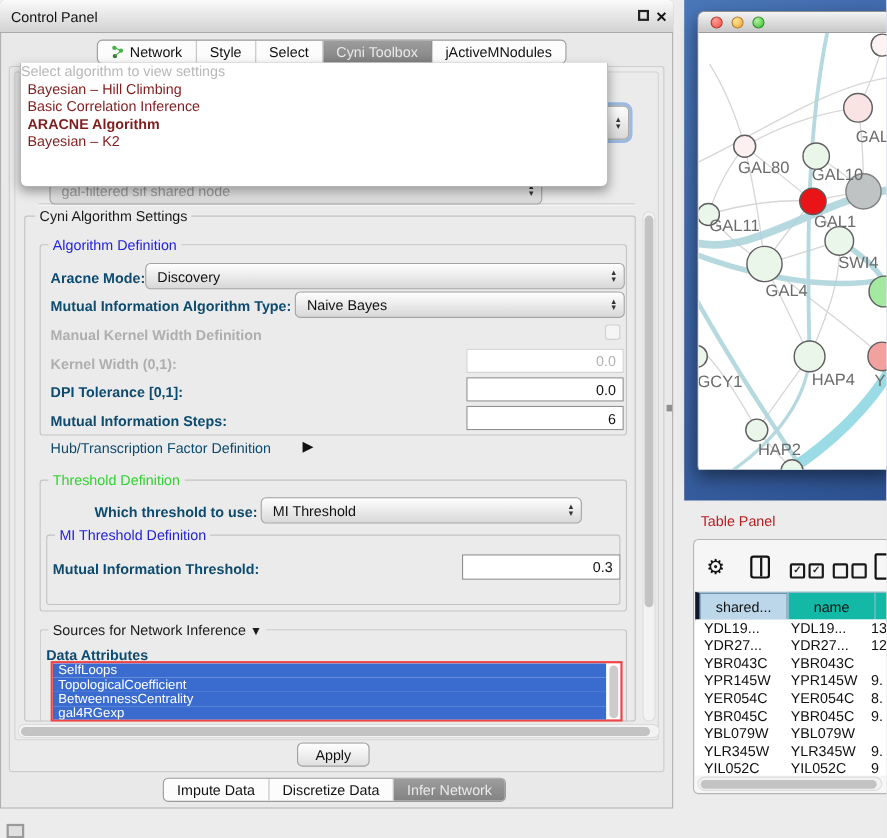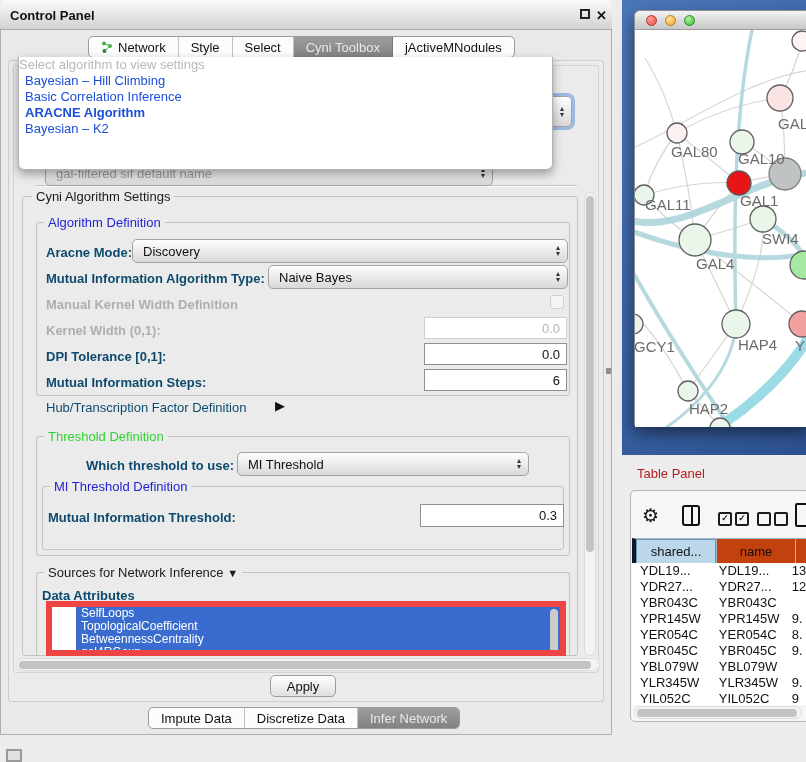--- a/index.html
+++ b/index.html
@@ -1,21 +1,21 @@
 <!DOCTYPE html>
 <html><head>
 <meta charset="utf-8">
 <style>
   html,body{margin:0;padding:0;background:#ececec;font-family:"Liberation Sans",sans-serif;}
   #stage{position:relative;width:806px;height:762px;overflow:hidden;background:#ececec;}
   .abs{position:absolute;box-sizing:border-box;}
   
   .cp-win{background:#e9e9e9;border:1px solid #b0b0b0;border-radius:4px 4px 0 0;}
   .cp-titlebar{background:linear-gradient(#fafafa,#d2d2d2);border-bottom:1px solid #aaa;border-radius:4px 4px 0 0;}
-  .cp-title{font-size:13px;color:#111;font-weight:bold;}
+  .cp-title{font-size:13px;color:#111;}
   .float-ico{width:10px;height:10px;border:2px solid #222;}
   .close-ico{font-size:13px;font-weight:bold;color:#111;line-height:13px;}
   
   .seg{display:flex;height:22px;border:1px solid #9b9b9b;border-radius:5px;background:#fcfcfc;overflow:hidden;font-size:13px;}
   .seg .item{display:flex;align-items:center;gap:5px;padding:0 12px;border-right:1px solid #c2c2c2;color:#111;white-space:nowrap;}
   .seg .item:last-child{border-right:none;}
   .seg .item.sel{background:linear-gradient(#9d9d9d,#828282);color:#e9e9e9;border-right-color:#787878;}
   
   .panel{background:#ebebeb;border:1px solid #cdcdcd;border-radius:3px;}
   .groupbox{border:1px solid #c3c3c3;border-radius:3px;background:transparent;}
@@ -28,43 +28,43 @@
   .combo{border:1px solid #a3a3a3;border-radius:5px;background:linear-gradient(#fefefe,#d8d8d8);display:flex;align-items:center;font-size:13px;color:#111;padding:0 22px 0 10px;}
   .combo .spin{position:absolute;right:7px;top:50%;transform:translateY(-50%);font-size:8px;line-height:6px;color:#333;text-align:center;}
   .combo.focusring{box-shadow:0 0 0 3px rgba(110,160,225,.65);}
   .combo .val.ghost{color:#9c9c9c;}
   
   .field{border:1px solid #8f8f8f;background:#fff;font-size:13px;color:#111;display:flex;align-items:center;justify-content:flex-end;padding:0 6px;}
   .field.dis{border-color:#cfcfcf;color:#b4b4b4;}
   .checkbox{border:1px solid #cfcfcf;border-radius:3px;background:#f5f5f5;}
   
   .popup{background:#fff;border:1px solid #b2b2b2;border-top:none;border-radius:0 0 6px 6px;box-shadow:0 4px 10px rgba(0,0,0,.35);}
-  .prow{height:16px;line-height:16px;font-size:13px;color:#1d4ed8;padding-left:6px;white-space:nowrap;}
+  .prow{height:16px;line-height:16px;font-size:13px;color:#7f1d1d;padding-left:6px;white-space:nowrap;}
   .prow.prompt{color:#b8b8b8;text-align:left;padding-left:0;}
   .prow.bold{font-weight:bold;}
   
-  .attrlist{background:#ffffff;border:6px solid #ef4444;overflow:hidden;padding-left:24px;}
+  .attrlist{background:#ffffff;border:2px solid #ef4444;overflow:hidden;}
   .attr{height:13px;line-height:13px;font-size:12px;color:#fff;background:#3a6cd0;padding-left:5px;white-space:nowrap;}
   
   .sbtrack{background:#f3f3f3;border:1px solid #dcdcdc;border-radius:7px;}
   .sbthumb{position:absolute;background:#c3c3c3;border-radius:6px;}
   
   .btn{border:1px solid #9e9e9e;border-radius:5px;background:linear-gradient(#ffffff,#dfdfdf);font-size:13px;color:#111;display:flex;align-items:center;justify-content:center;}
   
   .etch{border-top:1px solid #c0c0c0;border-bottom:1px solid #fafafa;}
   
   .netbg{background:linear-gradient(135deg,#4a77ba,#2d5190);}
   .netwin{border:1px solid #8f8f8f;border-radius:6px 6px 0 0;box-shadow:0 8px 16px rgba(0,0,0,.5);background:#fff;}
   .nettitle{background:linear-gradient(#f3f3f3,#c7c7c7);border-bottom:1px solid #9c9c9c;border-radius:6px 6px 0 0;}
   .light{width:9px;height:9px;border-radius:50%;position:absolute;top:4px;}
   
   .tp-title{font-size:13px;color:#b91c1c;}
   .tp-panel{background:#f6f6f6;border:1px solid #b5b5b5;border-radius:5px;}
   .thead{display:flex;font-size:13px;color:#111;}
-  .th{background:#c2410c;border:1px solid #9db9cb;border-left:none;display:flex;align-items:center;justify-content:center;height:25px;}
+  .th{background:#14b8a6;border:1px solid #9db9cb;border-left:none;display:flex;align-items:center;justify-content:center;height:25px;}
   .th.first{border-left:4px solid #0f172a;}
   .th.selcell{background:#bcd7e9;box-shadow:inset 0 0 0 1px #6f94ad;}
   .trow{display:flex;font-size:13px;color:#111;height:16px;line-height:16px;}
   .td{white-space:nowrap;overflow:hidden;}
   .ticon{color:#141414;}
   .cbx{width:10px;height:10px;border:2px solid #1a1a1a;border-radius:2px;display:inline-block;font-size:9px;line-height:9px;font-weight:bold;color:#1a1a1a;text-align:center;}
   .spl-ico{width:18px;height:21px;border:2px solid #111;border-radius:3px;position:relative;}
   .spl-ico:after{content:"";position:absolute;left:50%;top:0;bottom:0;width:2px;background:#111;}
   .doc-ico{width:16px;height:24px;border:2px solid #111;border-radius:2px 6px 2px 2px;}
   svg text{font-family:"Liberation Sans",sans-serif;}
@@ -108,21 +108,21 @@
   </div>
 
   <div class="abs panel" style="left:8px;top:60px;width:596px;height:642px;"></div>
   <div class="abs" style="left:13px;top:65px;width:586px;height:608px;border:1px solid #d4d4d4;border-radius:3px;"></div>
 
   <div class="abs combo focusring" style="left:40px;top:96px;width:532px;height:31px;z-index:5;">
     <span class="spin">▴<br>▾</span>
   </div>
   <div class="abs etch" style="left:35px;top:185px;width:542px;height:2px;z-index:4;"></div>
   <div class="abs combo" style="left:45px;top:160px;width:448px;height:26px;z-index:5;">
-    <span class="val ghost">gal-filtered sif default name</span>
+    <span class="val ghost">gal-filtered sif shared node</span>
     <span class="spin">▴<br>▾</span>
   </div>
 
   <div class="abs popup" style="left:18px;top:57px;width:535px;height:113px;z-index:40;">
     <div class="prow prompt">Select algorithm to view settings</div>
     <div class="prow">Bayesian – Hill Climbing</div>
     <div class="prow">Basic Correlation Inference</div>
     <div class="prow bold">ARACNE Algorithm</div>
     <div class="prow">Bayesian – K2</div>
   </div>

